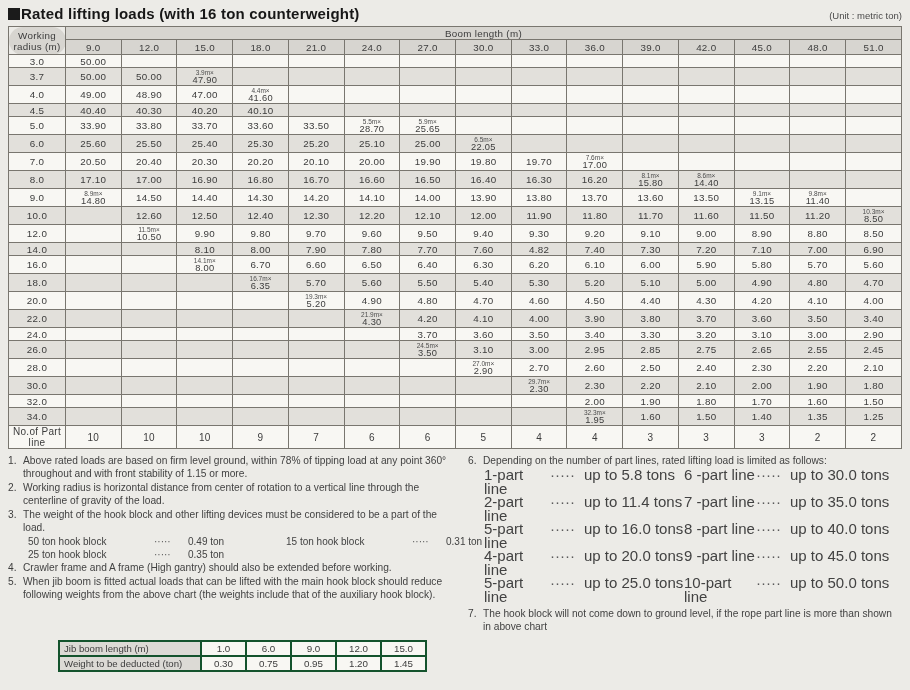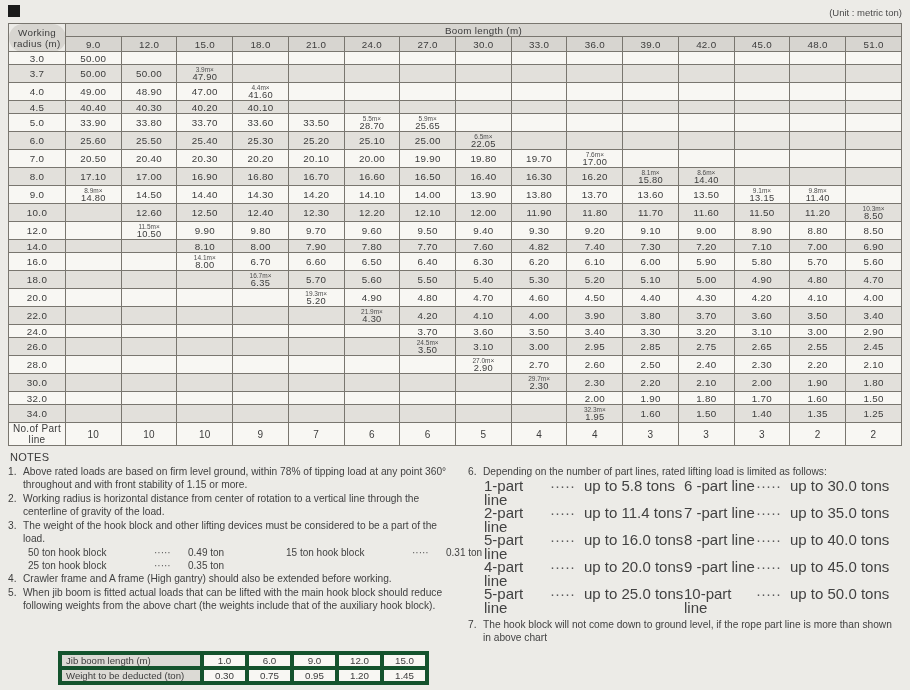--- a/index.html
+++ b/index.html
@@ -58,30 +58,31 @@
   .hgap  { width: 36px; flex: none; }
   .p6row { display: flex; font-size: 15px; line-height: 13.5px; margin-left: 16px; color: #424242; }
   .p6n1 { width: 66px; flex: none; }
   .p6d  { width: 34px; flex: none; color: #5a5a5a; }
   .p6v1 { width: 100px; flex: none; }
   .p6n2 { width: 72px; flex: none; }
   .p6v2 { flex: none; }
 
   
   table.jib { border-collapse: collapse; margin: 6px 0 0 50px; }
-  table.jib td { border: 4px solid #14532d; height: 15px; font-size: 9.8px; color: #3c3c3c; text-align: center; background: #f8f7f3; }
+  table.jib td { border: 2px solid #14532d; height: 15px; font-size: 9.8px; color: #3c3c3c; text-align: center; background: #f8f7f3; }
   table.jib td.lbl { width: 142px; background: #dcdad5; text-align: left; padding-left: 4px; font-size: 9.6px; }
   table.jib td.jv { width: 45px; }
 </style>
 </head>
 <body>
 
 <div class="page">
   <div class="title-row">
     <span class="sq"></span>
+    <h1>Rated lifting loads (with 16 ton counterweight)</h1>
     <span class="unit">(Unit : metric ton)</span>
   </div>
 
   <table class="loads" id="load-table">
       <thead>
         <tr>
           <th class="corner" rowspan="2">Working radius (m)</th>
           <th class="boomhead" colspan="15">Boom length (m)</th>
         </tr>
         <tr>
@@ -577,21 +578,20 @@
           <td>3</td>
           <td>3</td>
           <td>3</td>
           <td>2</td>
           <td>2</td>
         </tr>
       </tbody>
     </table>
 
   <div class="notes">
-    <div class="nheading">NOTES</div>
     <div class="ncols">
       <div class="nleft" id="notes-left">
           <div class="nitem">
             <span class="nno">1.</span>
             <span class="ntext">Above rated loads are based on firm level ground, within 78% of tipping  load at any point 360° throughout and with front stability of 1.15 or more.</span>
           </div>
           <div class="nitem">
             <span class="nno">2.</span>
             <span class="ntext">Working radius is horizontal distance from center of rotation to a vertical line through the centerline  of gravity of the load.</span>
           </div>

